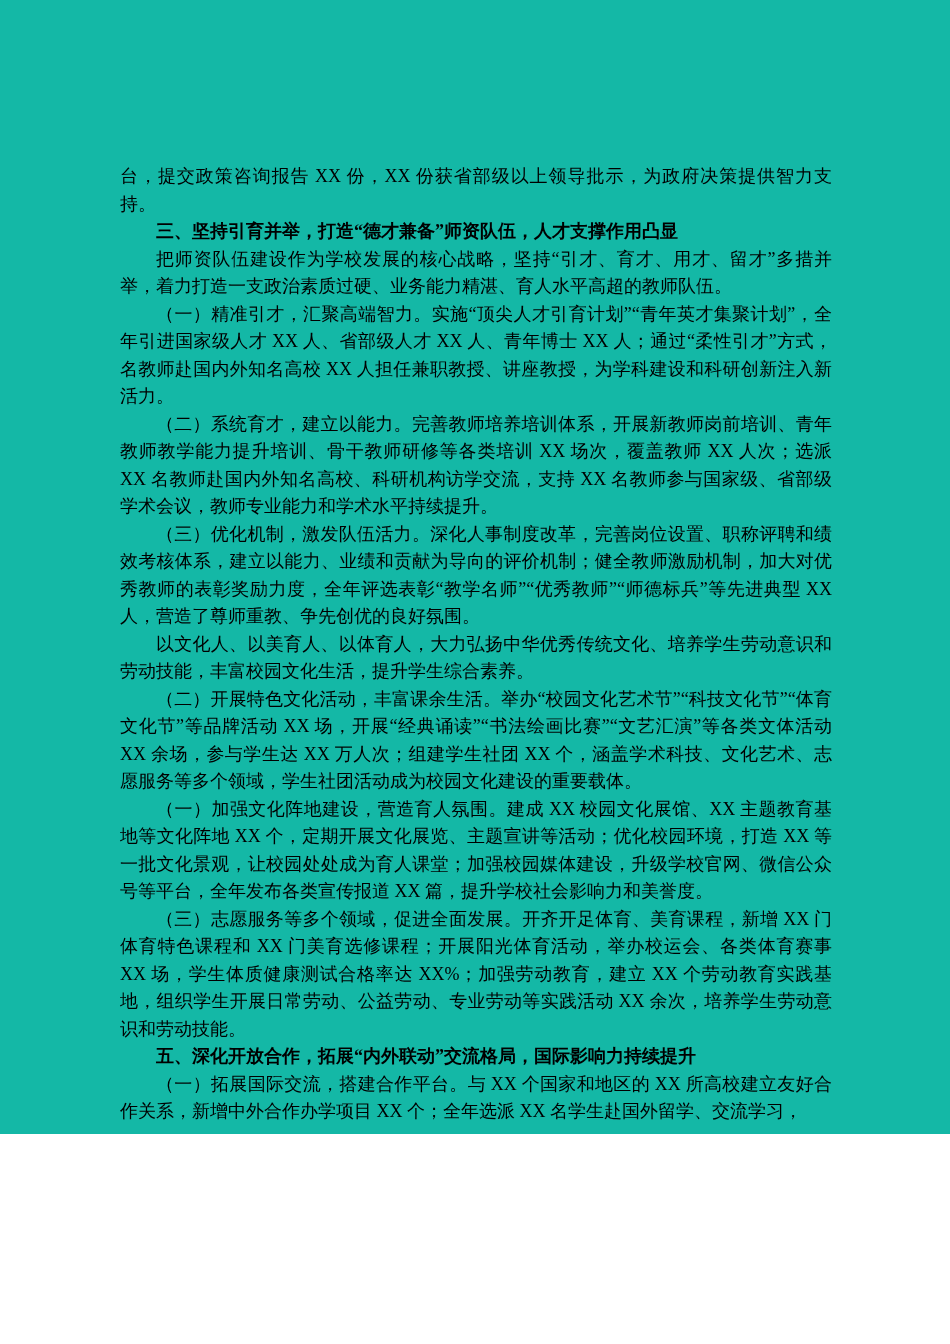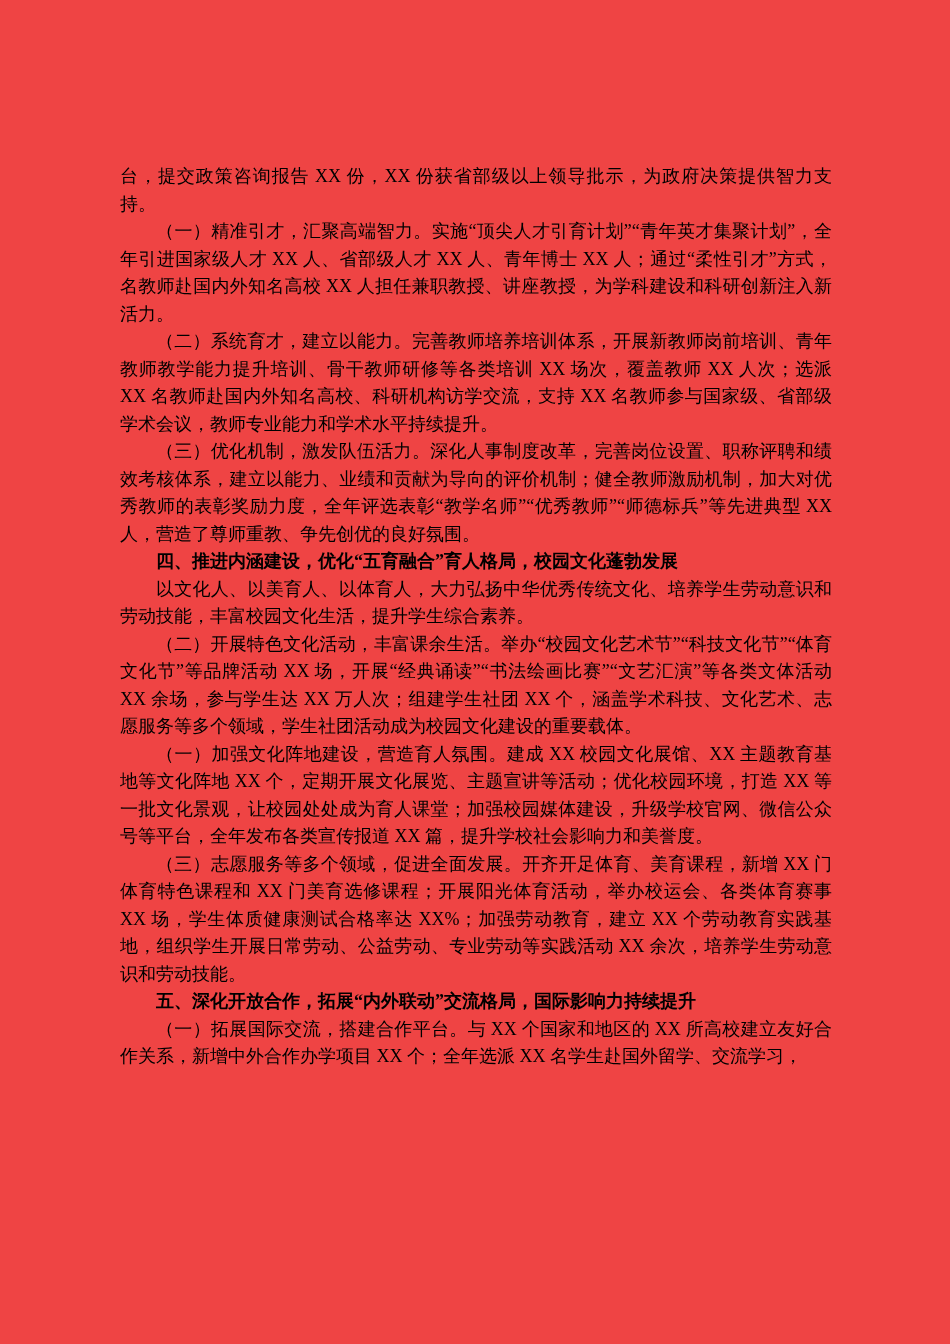--- a/index.html
+++ b/index.html
@@ -2,23 +2,23 @@
 <html><head>
 <meta charset="utf-8">
 <style>
   html, body {
     margin: 0;
     padding: 0;
     background: #ffffff;
   }
   .page {
     width: 950px;
-    height: 1344px;
+    height: 1134px;
     box-sizing: border-box;
-    background: #ef4444;
+    background: #14b8a6;
     color: #000000;
     padding: 163px 118px 0 120px;
     font-family: "Liberation Serif", "DejaVu Serif", serif;
     font-size: 18px;
     line-height: 27.5px;
     text-align: justify;
     overflow: hidden;
   }
   .page p {
     margin: 0;
@@ -35,29 +35,30 @@
     font-weight: normal;
   }
 </style>
 </head>
 <body>
 
 <div class="page">
 
   <p class="cont">台，提交政策咨询报告 XX 份，XX 份获省部级以上领导批示，为政府决策提供智力支持。</p>
 
+  <p class="heading">三、坚持引育并举，打造“德才兼备”师资队伍，人才支撑作用凸显</p>
 
+  <p class="indent">把师资队伍建设作为学校发展的核心战略，坚持“引才、育才、用才、留才”多措并举，着力打造一支政治素质过硬、业务能力精湛、育人水平高超的教师队伍。</p>
 
   <p class="indent"><span class="lead">（一）精准引才，汇聚高端智力。</span><span>实施“顶尖人才引育计划”“青年英才集聚计划”，全年引进国家级人才 XX 人、省部级人才 XX 人、青年博士 XX 人；通过“柔性引才”方式，名教师赴国内外知名高校 XX 人担任兼职教授、讲座教授，为学科建设和科研创新注入新活力。</span></p>
 
   <p class="indent"><span class="lead">（二）系统育才，建立以能力。</span><span>完善教师培养培训体系，开展新教师岗前培训、青年教师教学能力提升培训、骨干教师研修等各类培训 XX 场次，覆盖教师 XX 人次；选派 XX 名教师赴国内外知名高校、科研机构访学交流，支持 XX 名教师参与国家级、省部级学术会议，教师专业能力和学术水平持续提升。</span></p>
 
   <p class="indent"><span class="lead">（三）优化机制，激发队伍活力。</span><span>深化人事制度改革，完善岗位设置、职称评聘和绩效考核体系，建立以能力、业绩和贡献为导向的评价机制；健全教师激励机制，加大对优秀教师的表彰奖励力度，全年评选表彰“教学名师”“优秀教师”“师德标兵”等先进典型 XX 人，营造了尊师重教、争先创优的良好氛围。</span></p>
 
-  <p class="heading">四、推进内涵建设，优化“五育融合”育人格局，校园文化蓬勃发展</p>
 
   <p class="indent">以文化人、以美育人、以体育人，大力弘扬中华优秀传统文化、培养学生劳动意识和劳动技能，丰富校园文化生活，提升学生综合素养。</p>
 
   <p class="indent"><span class="lead">（二）开展特色文化活动，丰富课余生活。</span><span>举办“校园文化艺术节”“科技文化节”“体育文化节”等品牌活动 XX 场，开展“经典诵读”“书法绘画比赛”“文艺汇演”等各类文体活动 XX 余场，参与学生达 XX 万人次；组建学生社团 XX 个，涵盖学术科技、文化艺术、志愿服务等多个领域，学生社团活动成为校园文化建设的重要载体。</span></p>
 
   <p class="indent"><span class="lead">（一）加强文化阵地建设，营造育人氛围。</span><span>建成 XX 校园文化展馆、XX 主题教育基地等文化阵地 XX 个，定期开展文化展览、主题宣讲等活动；优化校园环境，打造 XX 等一批文化景观，让校园处处成为育人课堂；加强校园媒体建设，升级学校官网、微信公众号等平台，全年发布各类宣传报道 XX 篇，提升学校社会影响力和美誉度。</span></p>
 
   <p class="indent"><span class="lead">（三）志愿服务等多个领域，促进全面发展。</span><span>开齐开足体育、美育课程，新增 XX 门体育特色课程和 XX 门美育选修课程；开展阳光体育活动，举办校运会、各类体育赛事 XX 场，学生体质健康测试合格率达 XX%；加强劳动教育，建立 XX 个劳动教育实践基地，组织学生开展日常劳动、公益劳动、专业劳动等实践活动 XX 余次，培养学生劳动意识和劳动技能。</span></p>
 
   <p class="heading">五、深化开放合作，拓展“内外联动”交流格局，国际影响力持续提升</p>

